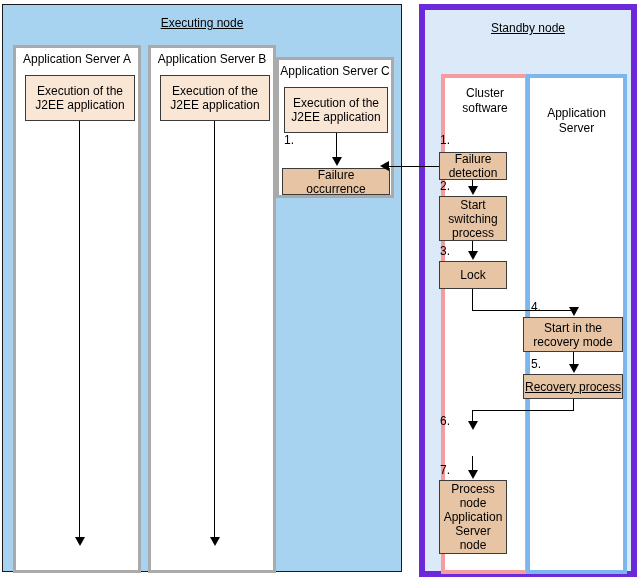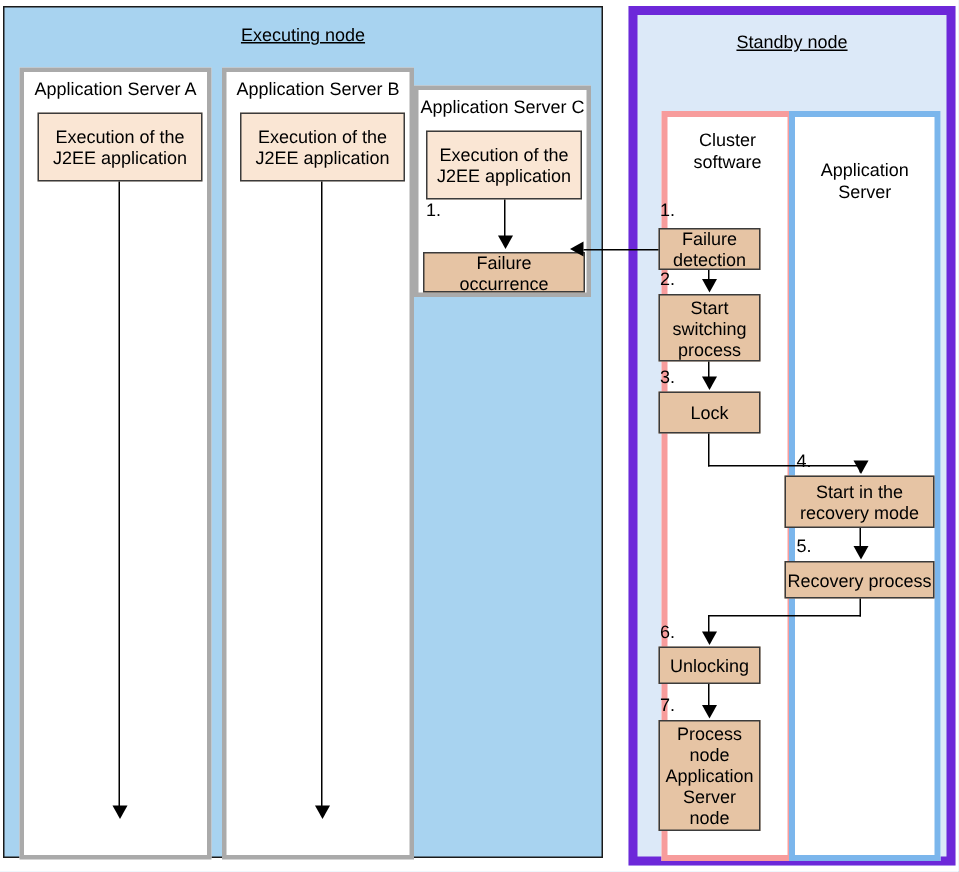--- a/index.html
+++ b/index.html
@@ -153,21 +153,21 @@
     line-height: 15px;
     color: #000000;
   }
   #app-server-panel-title { top: 28px; }
 
   
   #failure-detection   { left: 439px; top: 152px; width: 68px; height: 28px; flex-direction: column; }
   #node-switching      { left: 439px; top: 196px; width: 68px; height: 45px; flex-direction: column; }
   #lock                { left: 439px; top: 261px; width: 68px; height: 28px; }
   #start-recovery-mode { left: 523px; top: 317px; width: 100px; height: 35px; flex-direction: column; }
-  #recovery-process    { left: 523px; top: 374px; width: 100px; height: 25px; }
+  #recovery-process    { left: 523px; top: 374px; width: 100px; height: 25px; text-decoration: underline; }
   #unlocking           { left: 439px; top: 431px; width: 68px; height: 25px; }
   #process-after       { left: 439px; top: 480px; width: 68px; height: 74px; flex-direction: column; }
 
   
   .step-num {
     position: absolute;
     font-size: 12px;
     line-height: 13px;
     color: #000000;
   }
@@ -280,21 +280,20 @@
 
   <div class="box box-step" id="start-recovery-mode">
     <div>Start in the</div>
     <div>recovery mode</div>
   </div>
 
   <div class="box box-step" id="lock">Lock</div>
 
   <div class="box box-step" id="recovery-process">Recovery process</div>
 
-  <div class="box box-step" id="unlocking">Unlocking</div>
 
   <div class="box box-step" id="process-after">
     <div>Process</div>
     <div>node</div>
     <div>Application</div>
     <div>Server</div>
     <div>node</div>
   </div>
 
   <div class="step-num" id="num-1">1.</div>

